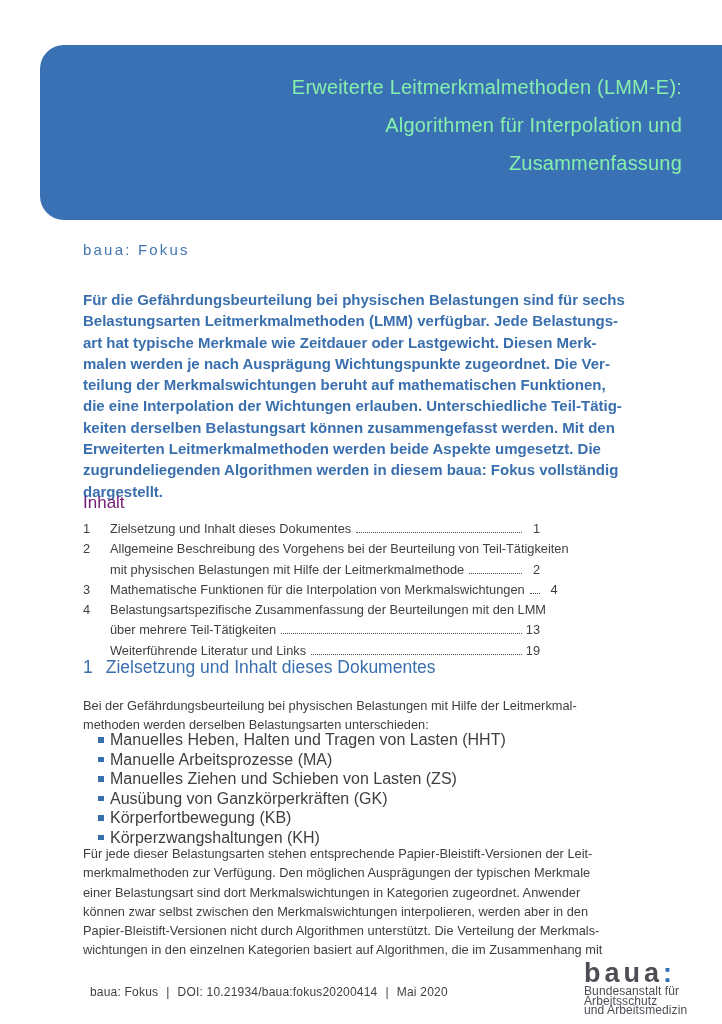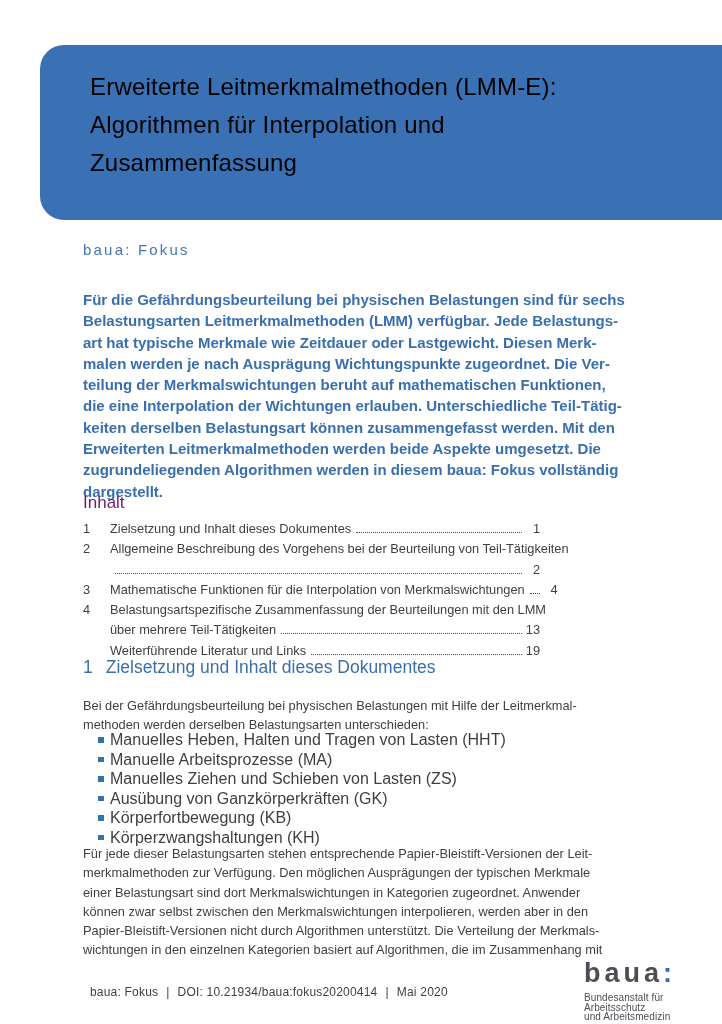--- a/index.html
+++ b/index.html
@@ -9,22 +9,22 @@
     position:relative; width:722px; height:1024px; background:#ffffff;
     overflow:hidden; margin:0 auto;
   }
   
   .banner {
     position:absolute; top:45px; left:40px; right:0; height:175px;
     background:#3a70b4; border-radius:24px 0 0 24px;
     padding:23px 40px 0 50px;
   }
   .banner h1 {
-    color:#000000; font-size:24px; line-height:38px; font-weight:300;
-    white-space:pre-line; letter-spacing:0.2px;
+    color:#86efac; font-size:20px; line-height:38px; font-weight:300;
+    white-space:pre-line; letter-spacing:0.2px;text-align:right;
   }
   
   .series {
     position:absolute; top:241px; left:83px;
     color:#4377b3; font-size:15px; letter-spacing:2.2px; font-weight:400;
   }
   
   .lead {
     position:absolute; top:289px; left:83px; width:572px;
     color:#3a6fae; font-size:15px; line-height:21.3px; font-weight:700;
@@ -79,22 +79,22 @@
     color:#3f3f3f; font-size:12px; letter-spacing:0.2px;
   }
   .footer-line .sep { margin:0 8px; color:#3f3f3f; }
   .logo { position:absolute; top:960px; left:584px; }
   .logo-wordmark {
     color:#4d4d55; font-size:27px; font-weight:700;
     letter-spacing:4px; line-height:26px;
   }
   .logo-colon { color:#2d6fb7; }
   .logo-tagline {
-    color:#4d4d55; font-size:10px; line-height:9.5px;
-    white-space:pre-line; margin-top:7px; letter-spacing:0.1px;
+    color:#4d4d55; font-size:12px; line-height:9.5px;
+    white-space:pre-line; margin-top:1px; letter-spacing:0.1px;
   }
 </style>
 </head>
 <body>
 
 <div class="page">
 
   <div class="banner">
     <h1>Erweiterte Leitmerkmalmethoden (LMM-E):
 Algorithmen für Interpolation und
@@ -122,20 +122,21 @@
         <span class="toc-text">Zielsetzung und Inhalt dieses Dokumentes</span>
         <span class="toc-leader"></span>
         <span class="toc-page">1</span>
       </div>
       <div class="toc-row">
         <span class="toc-num">2</span>
         <span class="toc-text">Allgemeine Beschreibung des Vorgehens bei der Beurteilung von Teil-Tätigkeiten</span>
       </div>
       <div class="toc-row">
         <span class="toc-num"></span>
+        <span class="toc-text">mit physischen Belastungen mit Hilfe der Leitmerkmalmethode</span>
         <span class="toc-leader"></span>
         <span class="toc-page">2</span>
       </div>
       <div class="toc-row">
         <span class="toc-num">3</span>
         <span class="toc-text">Mathematische Funktionen für die Interpolation von Merkmalswichtungen</span>
         <span class="toc-leader"></span>
         <span class="toc-page">4</span>
       </div>
       <div class="toc-row">

